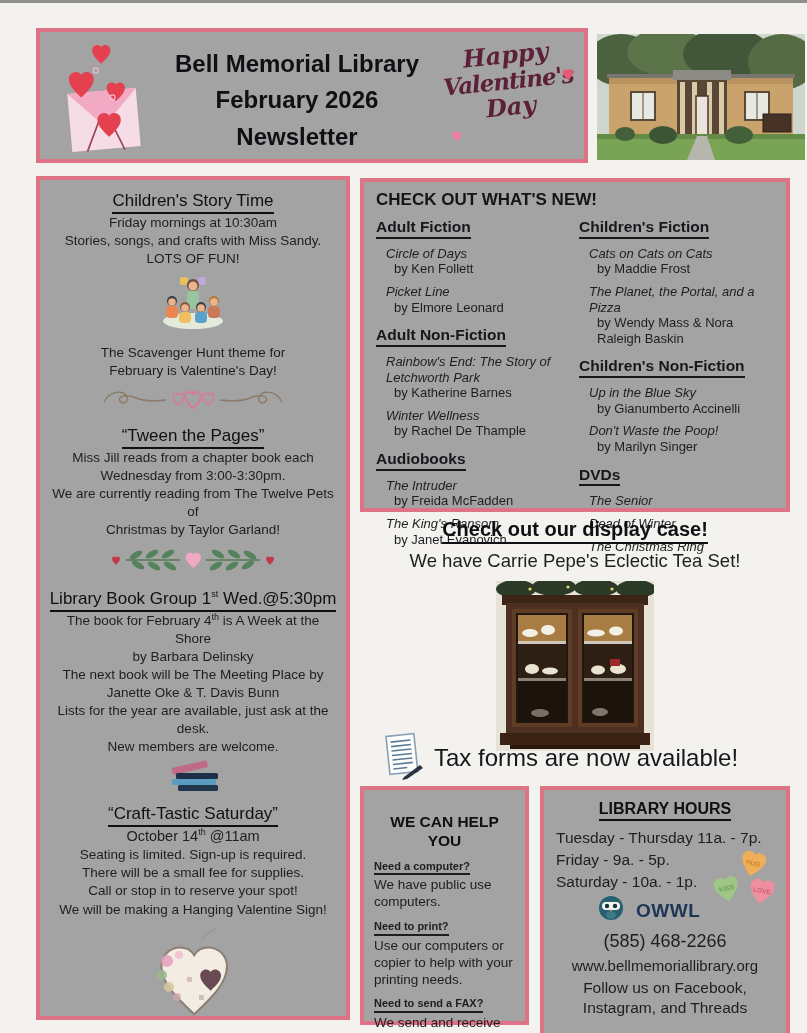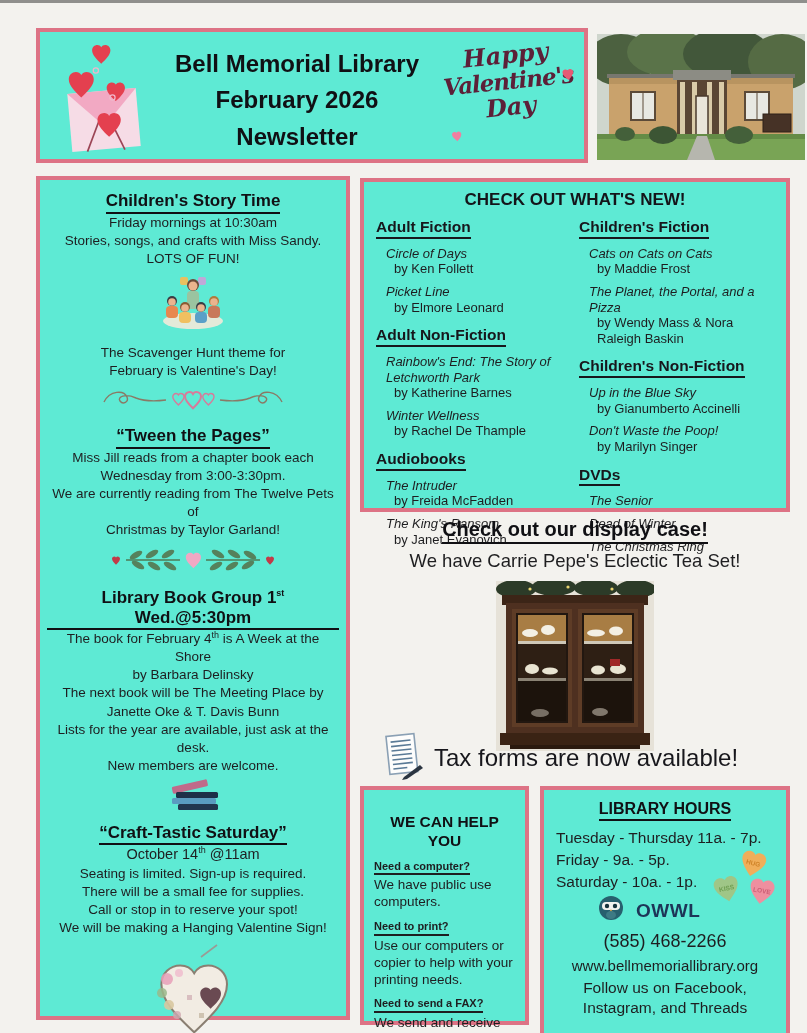--- a/index.html
+++ b/index.html
@@ -1,42 +1,42 @@
 <!DOCTYPE html>
 <html><head>
 <meta charset="utf-8">
 <style>
   html,body{margin:0;padding:0;}
   .page{position:relative;width:807px;height:1033px;background:#f3f2ee;font-family:"Liberation Sans",sans-serif;color:#1e1e20;overflow:hidden;}
   .scanline{position:absolute;left:0;top:0;width:807px;height:3px;background:#8f8f8c;}
-  .box{position:absolute;background:#5eead4;border:4px solid #dd7385;box-sizing:border-box;}
+  .box{position:absolute;background:#a3a3a3;border:4px solid #dd7385;box-sizing:border-box;}
   .u{border-bottom:2.5px solid currentColor;padding-bottom:1px;display:inline-block;line-height:1.15;}
   sup{font-size:9px;vertical-align:super;line-height:0;}
 
   
   .header-box{left:36px;top:28px;width:552px;height:135px;}
   .hdr-title{position:absolute;left:118px;right:148px;top:14px;text-align:center;font-size:24px;font-weight:bold;color:#101014;line-height:1.52;}
   .envelope{position:absolute;left:8px;top:4px;}
   .val-script{position:absolute;right:4px;top:2px;width:140px;height:125px;color:#5c2038;font-family:"DejaVu Serif",serif;font-style:italic;font-weight:bold;transform:rotate(-6deg);text-align:center;}
   .val-script .l1{font-size:24px;margin-top:6px;}
   .val-script .l2{font-size:23px;margin-top:-2px;letter-spacing:-1px;}
   .val-script .l3{font-size:24px;margin-top:-2px;}
   .vheart{position:absolute;}
 
   .lib-photo{position:absolute;left:597px;top:34px;}
 
   
   .left-box{left:36px;top:176px;width:314px;height:844px;text-align:center;padding:10px 7px;font-size:13.5px;line-height:1.34;}
-  .sec-title{font-size:17px;font-weight:bold;color:#101014;text-align:center;}
+  .sec-title{font-size:17px;font-weight:normal;color:#101014;text-align:center;}
   .left-box .img{margin:5px auto 4px;}
   .mt4{margin-top:4px;}
 
   
   .new-box{left:360px;top:178px;width:430px;height:334px;padding:8px 12px;}
-  .new-title{text-align:center;font-size:17px;font-weight:bold;color:#141419;}
+  .new-title{font-size:17px;font-weight:bold;color:#141419;}
   .new-cols{display:flex;margin-top:6px;gap:8px;}
   .new-col{flex:1;text-align:left;}
   .cat{font-size:15.5px;font-weight:bold;color:#17171c;margin-top:11px;}
   .cat:first-child{margin-top:2px;}
   .bk{margin-top:7px;padding-left:10px;font-size:13px;line-height:1.2;}
   .bk .t{font-style:italic;display:block;padding-right:6px;}
   .bk .b{display:block;padding-left:8px;}
 
   
   .disp{position:absolute;left:360px;top:518px;width:430px;text-align:center;}

